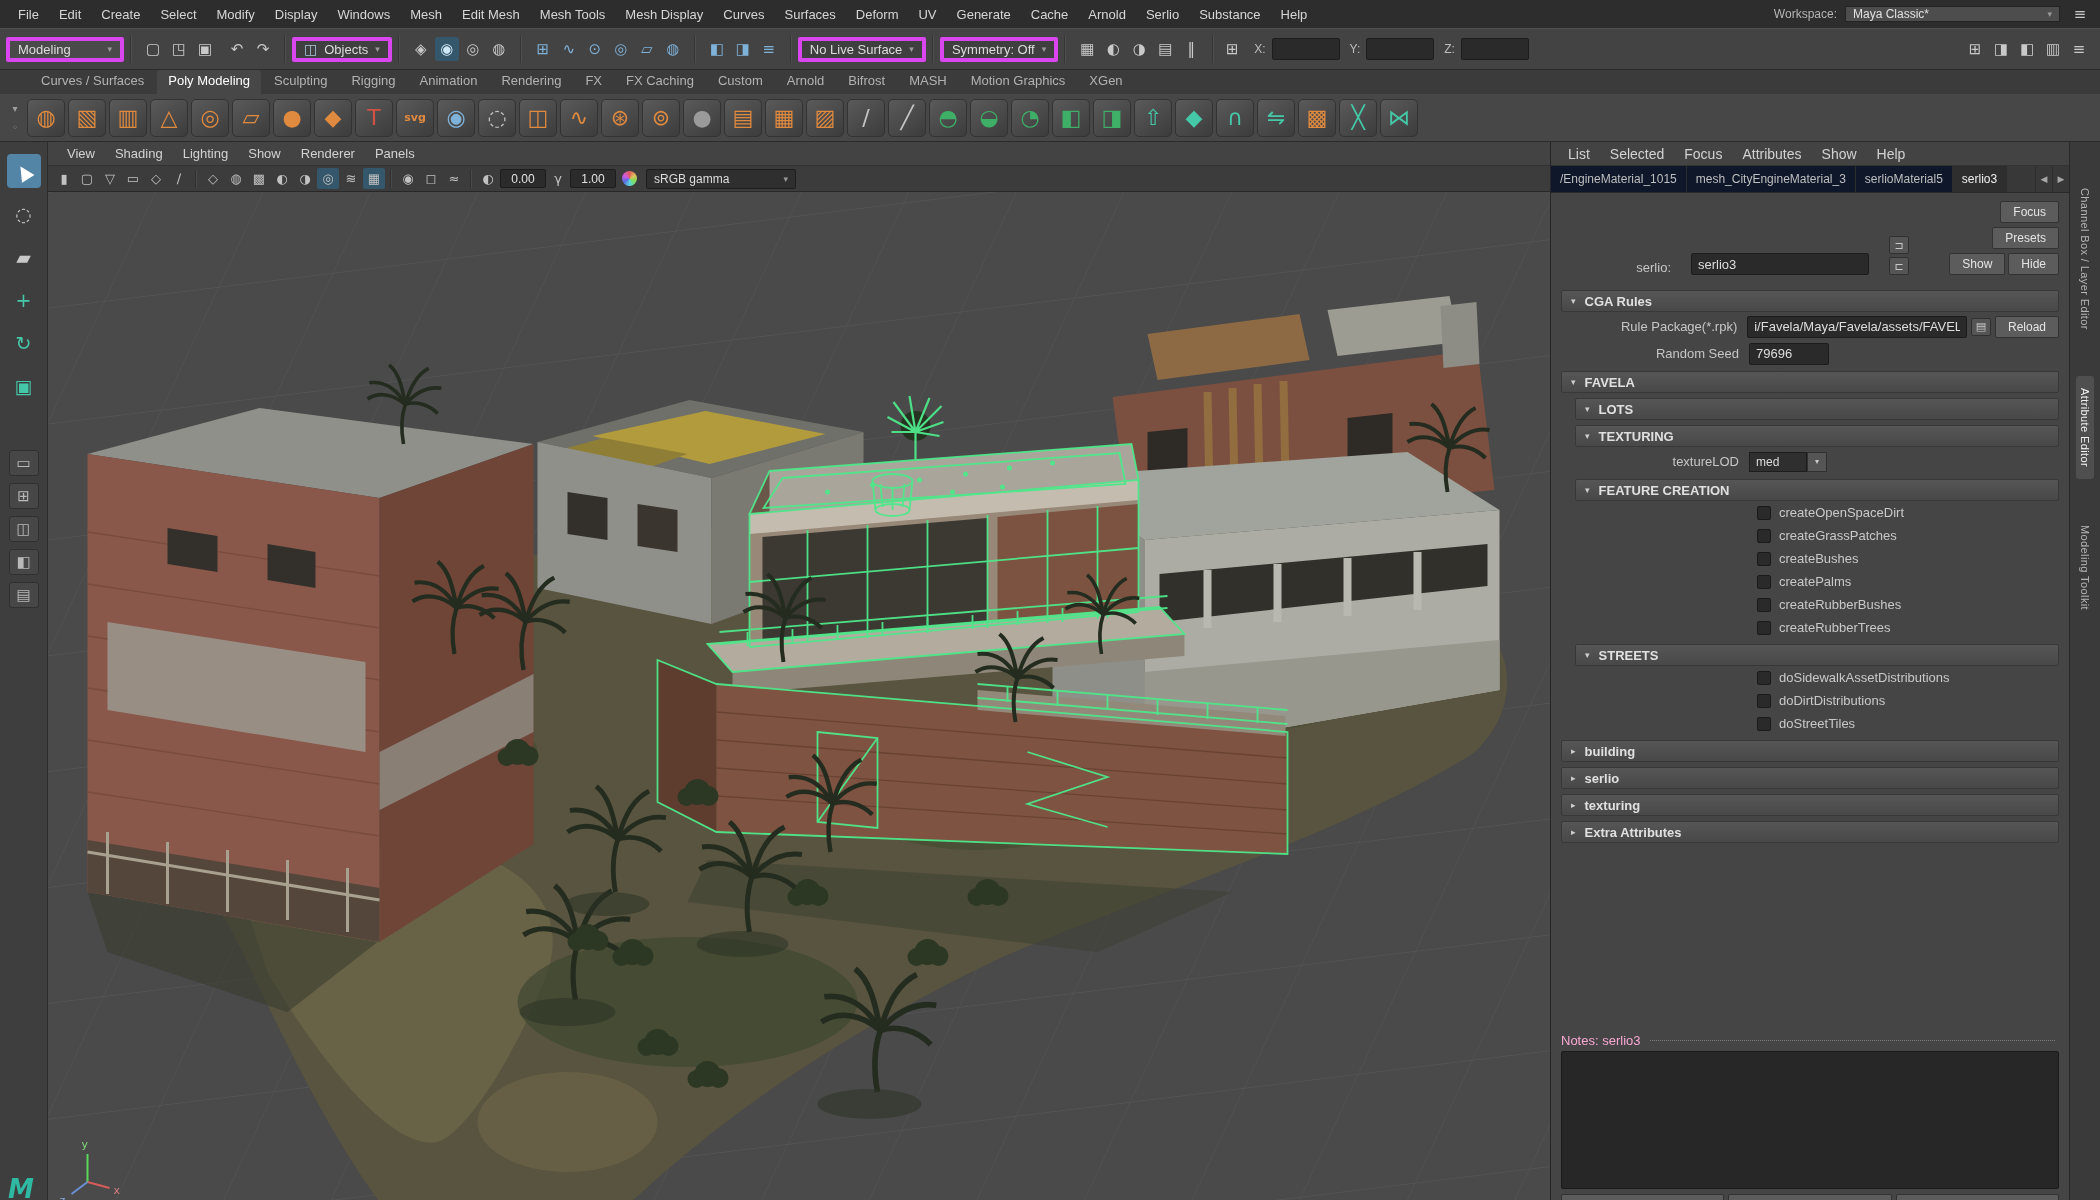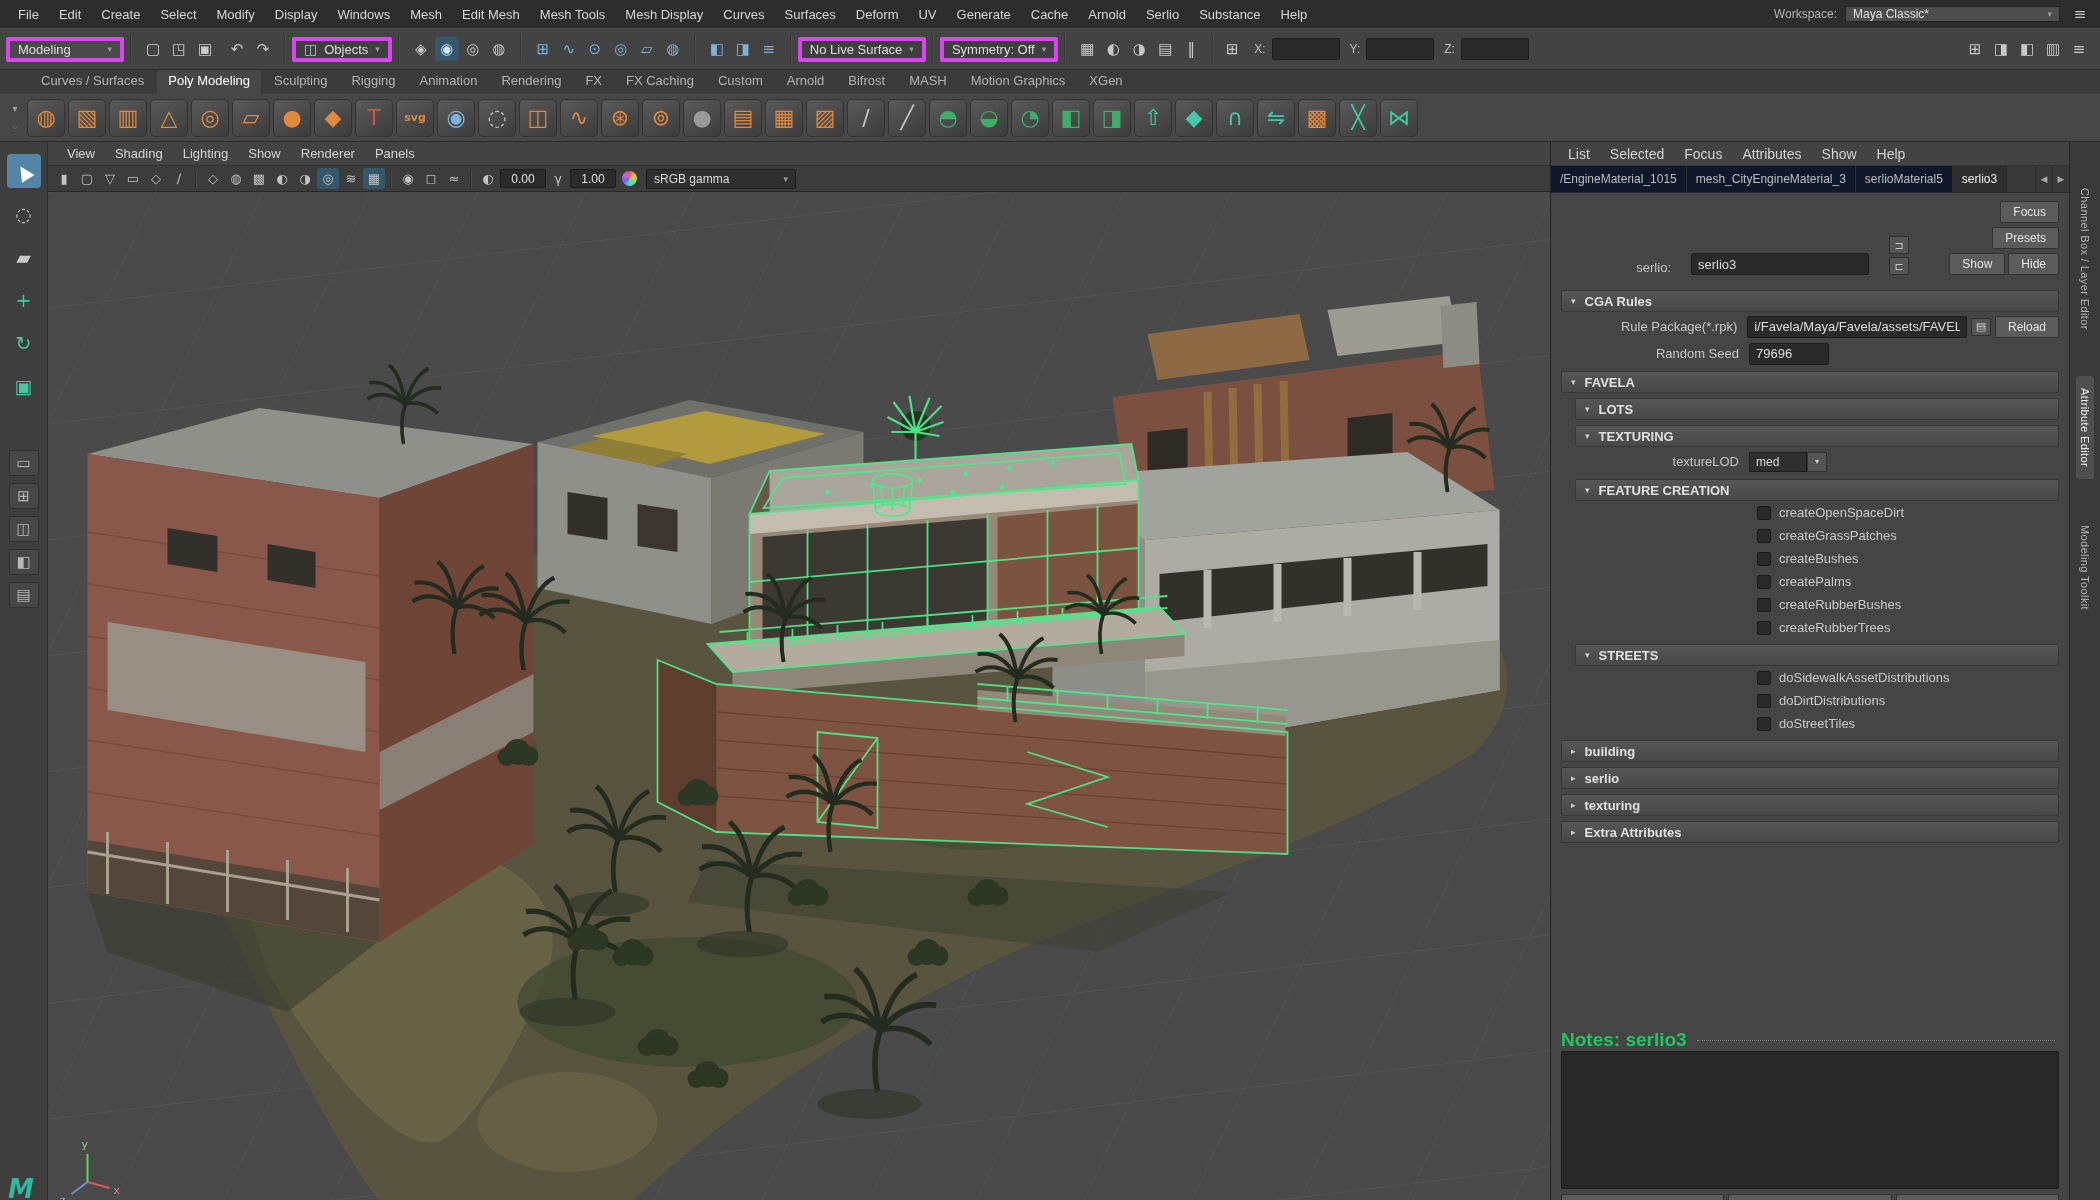--- a/index.html
+++ b/index.html
@@ -93,21 +93,21 @@
   .rule-input{width:222px}
   .seed-input{width:80px}
   .num-input{width:80px}
   .lod-select{width:58px;height:20px;background:#2f2f2f;border:1px solid #1d1d1d;display:flex;align-items:center;padding:0 6px;color:#ddd;font-size:12px}
   .lod-arrow{width:20px;height:20px;background:#555;border:1px solid #303030;display:flex;align-items:center;justify-content:center;font-size:8px;color:#ccc;font-family:"DejaVu Sans",sans-serif}
   .cb-row{display:flex;align-items:center;gap:8px;height:23px;margin-left:196px}
   .checkbox{width:14px;height:14px;background:#2a2a2a;border:1px solid #1a1a1a;border-radius:2px}
   .cb-label{color:#c9c9c9;font-size:13px}
   .notes-block{margin-top:auto}
   .notes-row{display:flex;align-items:center;gap:10px;height:22px}
-  .notes-label{font-weight:bold;color:#22c55e;font-size:19px}
+  .notes-label{font-weight:normal;color:#f9a8d4;font-size:13px}
   .dotted{flex:1;border-top:1px dotted #7d7d7d;margin-right:4px}
   .notes-area{width:100%;height:138px;background:#272727;border:1px solid #1b1b1b;border-radius:2px;resize:none;color:#ccc;font-family:"Liberation Sans",sans-serif}
   .ae-footer{height:16px;overflow:hidden;display:flex;gap:4px;padding:2px 10px 0}
   .ae-footer .btn{flex:1;height:24px;text-align:center}
 
   
   .strip{width:31px;background:#3a3a3a;border-left:1px solid #292929;display:flex;flex-direction:column;align-items:center}
   .strip-tab{writing-mode:vertical-rl;font-size:11px;color:#b5b5b5;padding:12px 3px;margin-top:34px;letter-spacing:.4px;white-space:nowrap;cursor:default}
   .strip-tab.active{color:#f2f2f2;background:#4f4f4f;border-radius:3px}
 </style>

